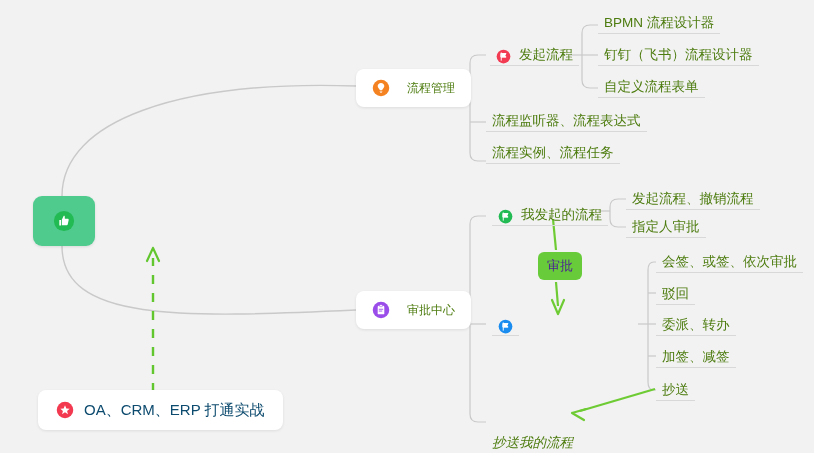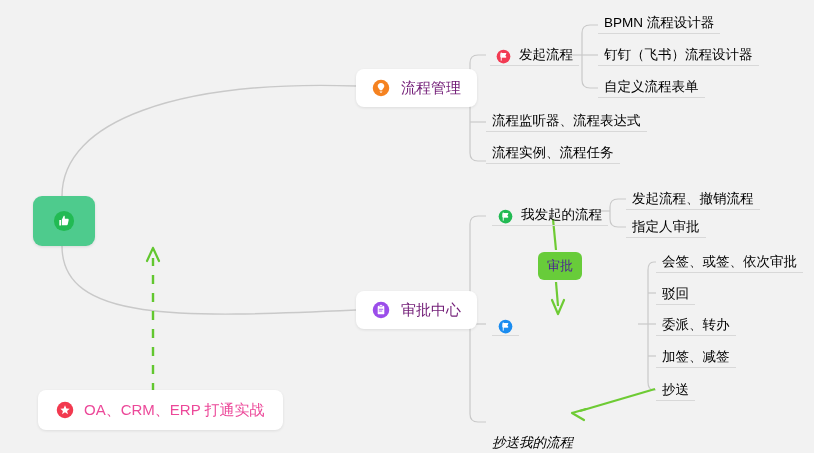--- a/index.html
+++ b/index.html
@@ -52,43 +52,43 @@
 
   
   .card-node {
     background: #ffffff;
     border-radius: 8px;
     padding: 0 16px;
     height: 38px;
     box-shadow: 0 1px 3px rgba(0,0,0,0.09);
   }
   .card-label {
-    color: #701a75;
-    font-size: 15px;
-    margin-left: 11px;
+    color: #4d7c0f;
+    font-size: 12px;
+    margin-left: 17px;
   }
   .callout-node {
     height: 40px;
     padding: 0 18px;
   }
   .callout-label {
-    color: #ec4899;
+    color: #0c4a6e;
     font-size: 15px;
     margin-left: 10px;
   }
 
   
   .leaf-node {
     border-bottom: 1px solid #d8d8d8;
     padding: 0 6px 1px 6px;
     height: 24px;
     align-items: flex-end;
   }
   .leaf-label {
-    color: #000000;
+    color: #4d7c0f;
     font-size: 13.5px;
     line-height: 19px;
   }
   
   .leaf-node.with-icon .leaf-label { margin-left: 8px; }
 
   
   .tag-node {
     background: #68cc3a;
     border-radius: 6px;

